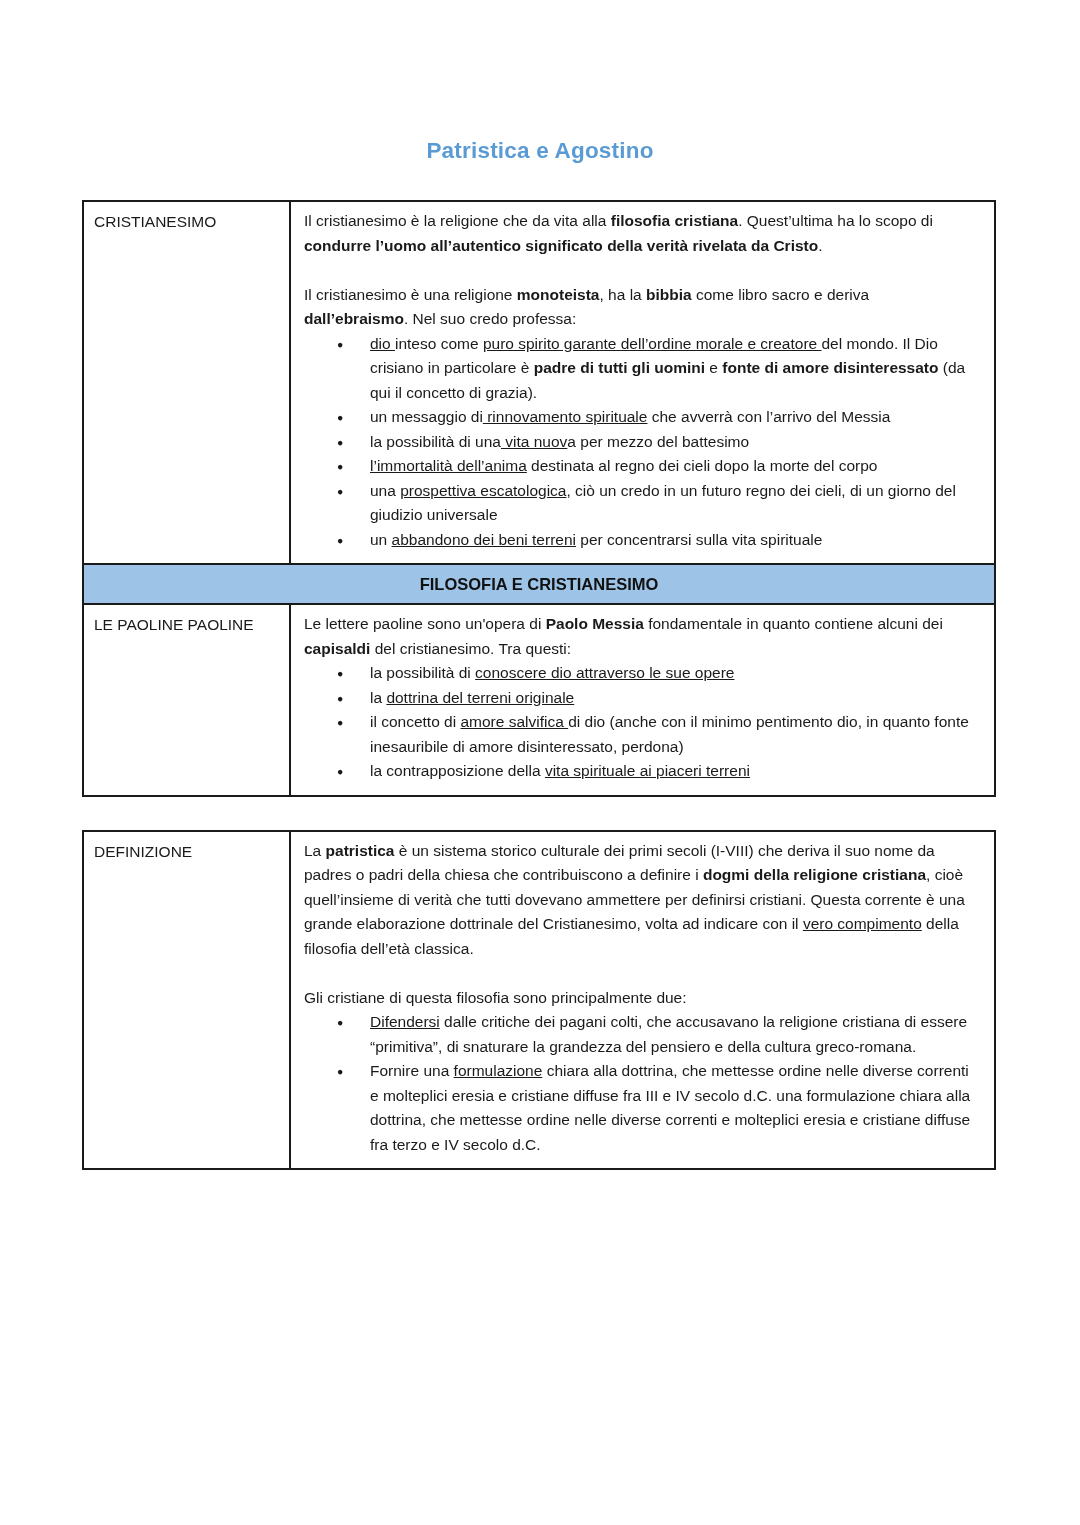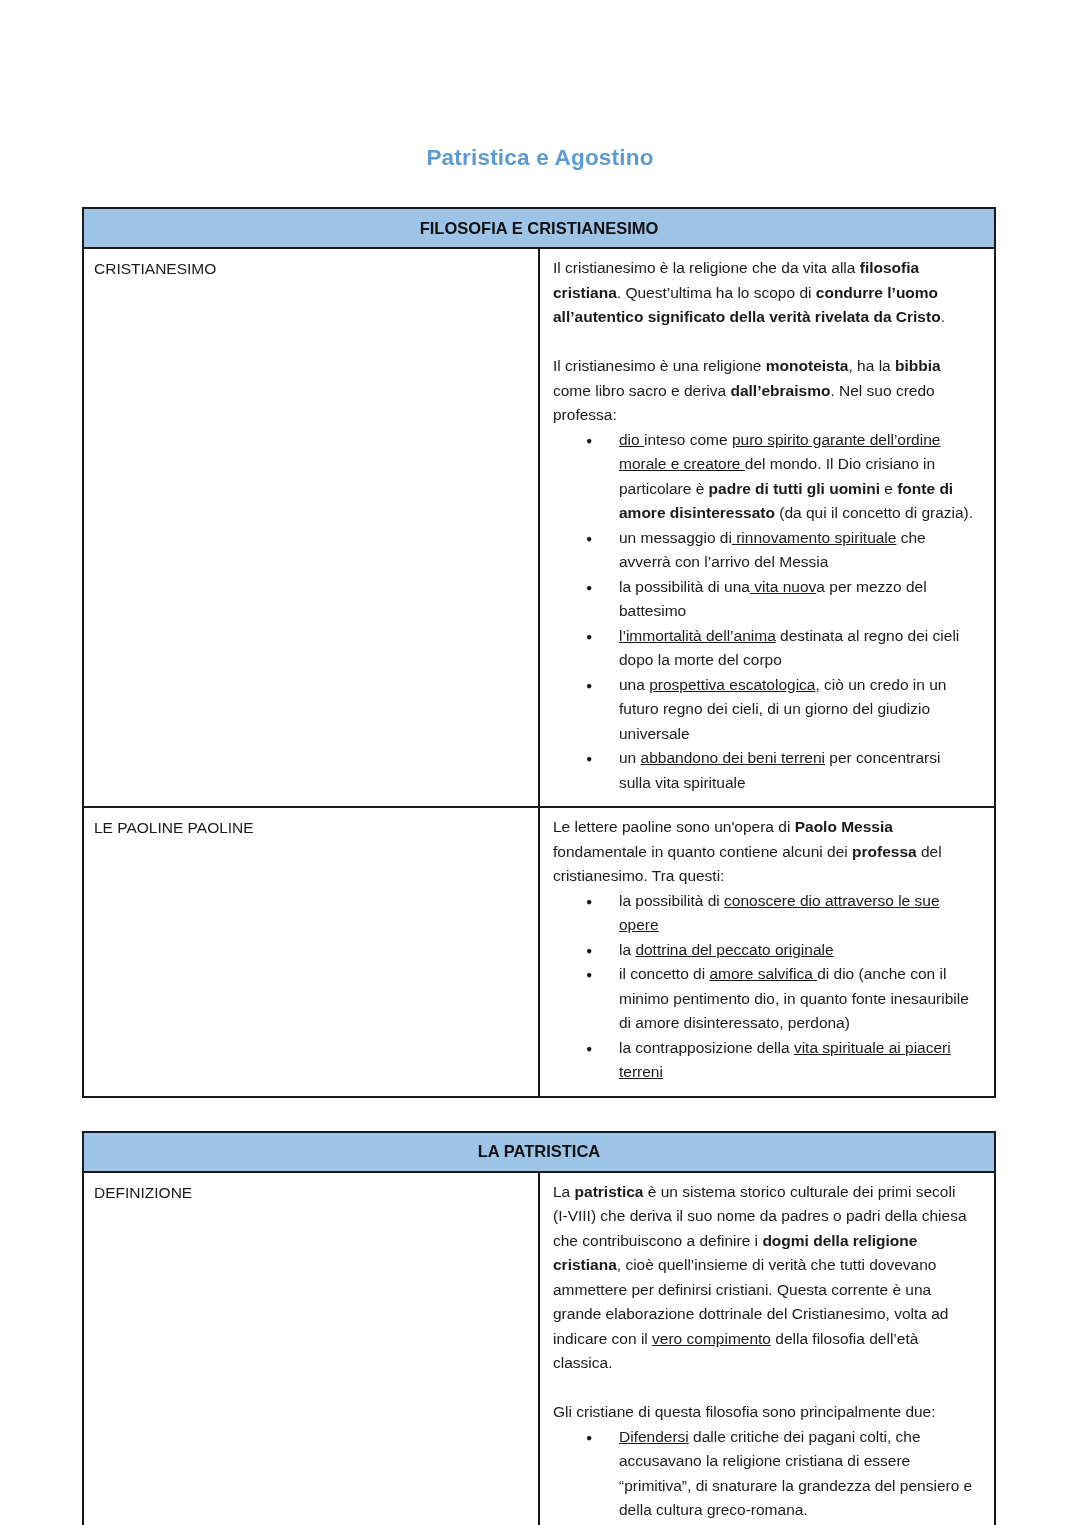--- a/index.html
+++ b/index.html
@@ -9,21 +9,21 @@
     --text-color:#1a1a1a;
   }
   *{box-sizing:border-box;}
   html,body{margin:0;padding:0;}
   body{
     width:1080px;height:1525px;background:#ffffff;
     font-family:"Liberation Sans",sans-serif;
     color:var(--text-color);
   }
   .doc-title{
-    margin:12px;padding-top:133px;
+    margin:5px;padding-top:133px;
     text-align:center;
     color:var(--title-color);
     font-size:22.5px;font-weight:bold;
     letter-spacing:.2px;
   }
   .tables-wrap{margin:36px 82px 0 82px;}
   table.doc-table{
     width:914px;
     border-collapse:collapse;
     table-layout:fixed;
@@ -68,57 +68,54 @@
 </style>
 </head>
 <body>
 
 <div class="page">
   <h1 class="doc-title">Patristica e Agostino</h1>
   <div class="tables-wrap">
       <table class="doc-table">
         <tbody>
           <tr>
-            <th colspan="2">FILOSOFIA E CRISTIANESIMO</th>
-          </tr>
-          <tr>
             <td class="label">CRISTIANESIMO</td>
             <td class="content">
               <p>Il cristianesimo è la religione che da vita alla <b>filosofia cristiana</b>. Quest’ultima ha lo scopo di <b>condurre l’uomo all’autentico significato della verità rivelata da Cristo</b>.</p>
               <div class="gap"></div>
               <p>Il cristianesimo è una religione <b>monoteista</b>, ha la <b>bibbia</b> come libro sacro e deriva <b>dall’ebraismo</b>. Nel suo credo professa:</p>
               <ul class="bullets">
                 <li><u>dio </u>inteso come <u>puro spirito garante dell’ordine morale e creatore </u>del mondo. Il Dio crisiano in particolare è <b>padre di tutti gli uomini</b> e <b>fonte di amore disinteressato</b> (da qui il concetto di grazia).</li>
                 <li>un messaggio di<u> rinnovamento spirituale</u> che avverrà con l’arrivo del Messia</li>
                 <li>la possibilità di una<u> vita nuov</u>a per mezzo del battesimo</li>
                 <li><u>l’immortalità dell’anima</u> destinata al regno dei cieli dopo la morte del corpo</li>
                 <li>una <u>prospettiva escatologica</u>, ciò un credo in un futuro regno dei cieli, di un giorno del giudizio universale</li>
                 <li>un <u>abbandono dei beni terreni</u> per concentrarsi sulla vita spirituale</li>
               </ul>
             </td>
           </tr>
           <tr>
+            <th colspan="2">FILOSOFIA E CRISTIANESIMO</th>
+          </tr>
+          <tr>
             <td class="label">LE PAOLINE PAOLINE</td>
             <td class="content">
-              <p>Le lettere paoline sono un'opera di <b>Paolo Messia</b> fondamentale in quanto contiene alcuni dei <b>professa</b> del cristianesimo. Tra questi:</p>
+              <p>Le lettere paoline sono un'opera di <b>Paolo Messia</b> fondamentale in quanto contiene alcuni dei <b>capisaldi</b> del cristianesimo. Tra questi:</p>
               <ul class="bullets">
                 <li>la possibilità di <u>conoscere dio attraverso le sue opere</u></li>
-                <li>la <u>dottrina del peccato originale</u></li>
+                <li>la <u>dottrina del terreni originale</u></li>
                 <li>il concetto di <u>amore salvifica </u>di dio (anche con il minimo pentimento dio, in quanto fonte inesauribile di amore disinteressato, perdona)</li>
                 <li>la contrapposizione della <u>vita spirituale ai piaceri terreni</u></li>
               </ul>
             </td>
           </tr>
         </tbody>
       </table>
       <table class="doc-table">
         <tbody>
-          <tr>
-            <th colspan="2">LA PATRISTICA</th>
-          </tr>
           <tr>
             <td class="label">DEFINIZIONE</td>
             <td class="content">
               <p>La <b>patristica</b> è un sistema storico culturale dei primi secoli (I-VIII) che deriva il suo nome da padres o padri della chiesa che contribuiscono a definire i <b>dogmi della religione cristiana</b>, cioè quell’insieme di verità che tutti dovevano ammettere per definirsi cristiani. Questa corrente è una grande elaborazione dottrinale del Cristianesimo, volta ad indicare con il <u>vero compimento</u> della filosofia dell’età classica.</p>
               <div class="gap"></div>
               <p>Gli cristiane di questa filosofia sono principalmente due:</p>
               <ul class="bullets">
                 <li><u>Difendersi</u> dalle critiche dei pagani colti, che accusavano la religione cristiana di essere “primitiva”, di snaturare la grandezza del pensiero e della cultura greco-romana.</li>
                 <li>Fornire una <u>formulazione</u> chiara alla dottrina, che mettesse ordine nelle diverse correnti e molteplici eresia e cristiane diffuse fra III e IV secolo d.C. una formulazione chiara alla dottrina, che mettesse ordine nelle diverse correnti e molteplici eresia e cristiane diffuse fra terzo e IV secolo d.C.</li>
               </ul>

